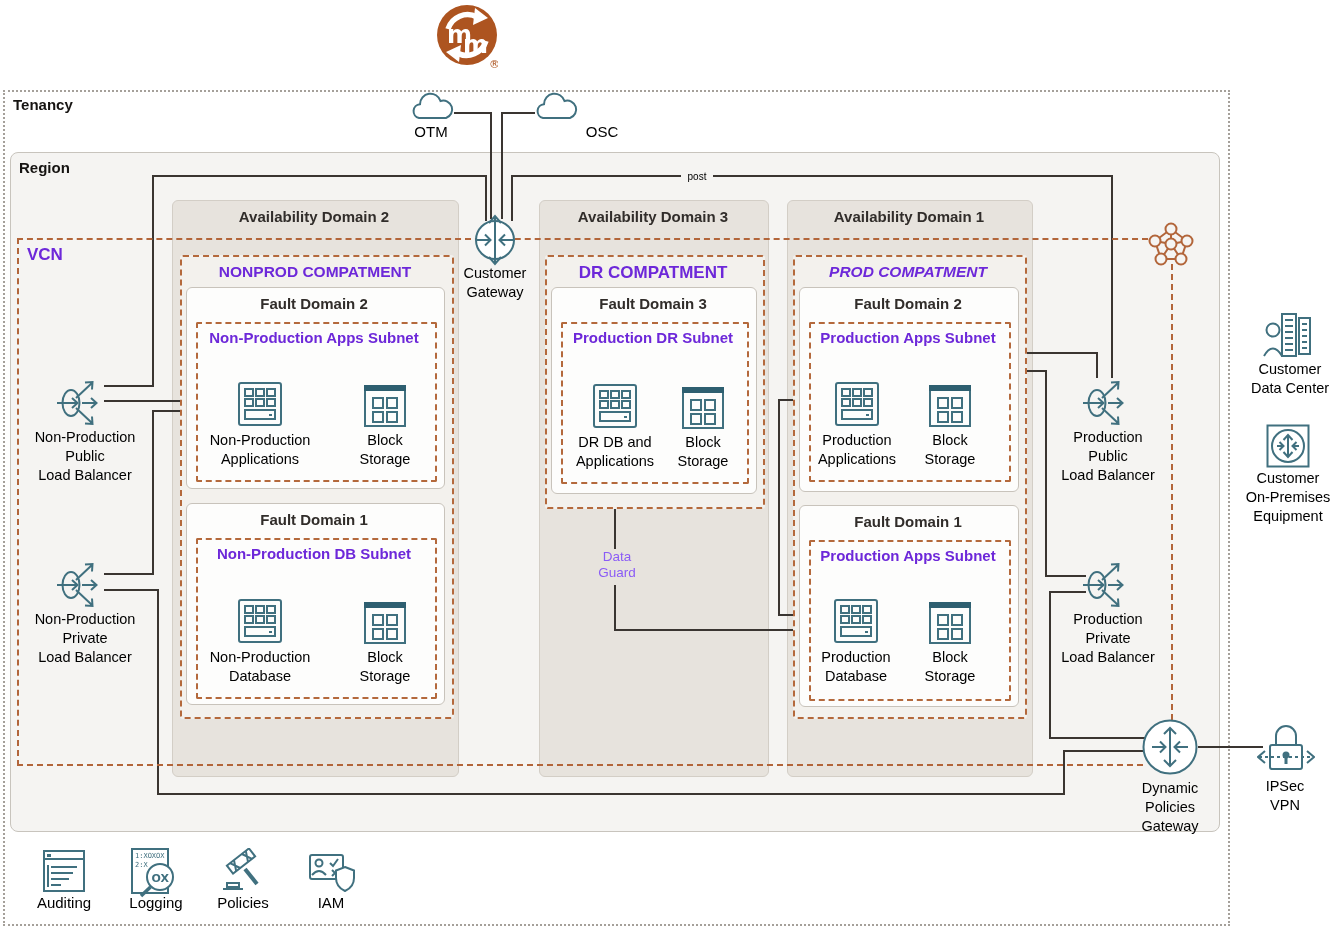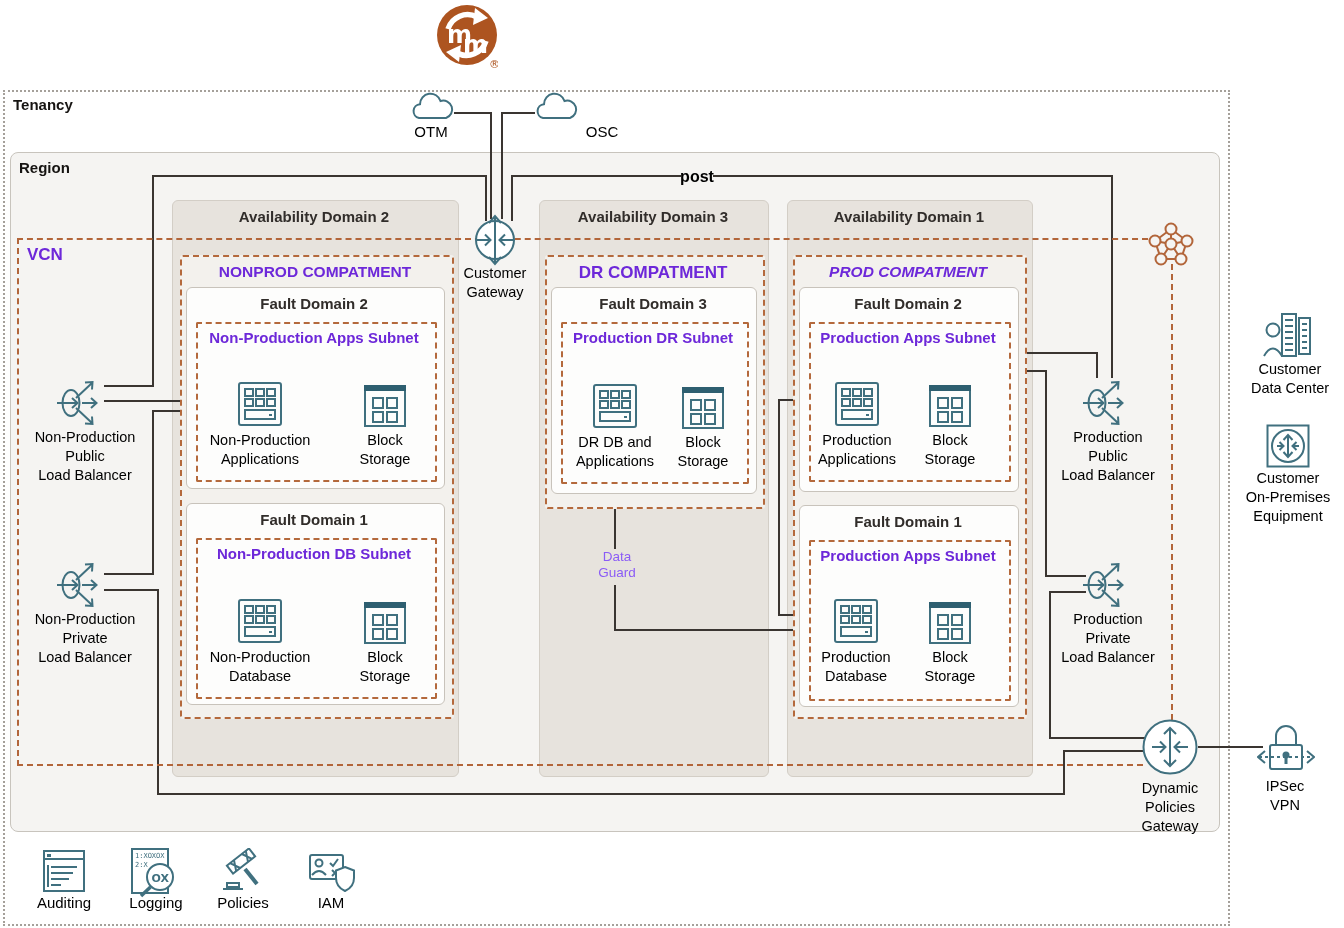--- a/index.html
+++ b/index.html
@@ -291,21 +291,21 @@
   <span class="abs" style="left:469px;top:214px;"><svg width="52" height="52" viewBox="0 0 52 52" fill="none" stroke="#40707f" stroke-width="2">
     <circle cx="26" cy="26" r="19" fill="#fff"></circle>
     <path d="M26 2 V50 M20 9 L26 2 L32 9 M20 43 L26 50 L32 43"></path>
     <path d="M8 26 H21 M16 20.5 L21.5 26 L16 31.5"></path>
     <path d="M44 26 H31 M36 20.5 L30.5 26 L36 31.5"></path>
       </svg></span>
   <div class="lbl" style="left:495px;top:264px;">
       <span>Customer</span>
       <span>Gateway</span>
     </div>
-  <div class="lbl" style="left:697px;top:167px;font-size:16px;font-weight:bold;">
+  <div class="lbl" style="left:697px;top:167px;font-size:10px;">
       <span>post</span>
     </div>
 
   <span class="abs" style="left:56px;top:375px;"><svg width="52" height="56" viewBox="0 0 52 56" fill="none" stroke="#40707f" stroke-width="2">
     <ellipse cx="15" cy="28" rx="8.5" ry="13"></ellipse>
     <path d="M1 28 H21 M16 23 L21.5 28 L16 33"></path>
     <path d="M26 28 H40 M35 23 L40.5 28 L35 33"></path>
     <path d="M20 23 L36 8 M29 7.5 L36.5 7 L36 14.5"></path>
     <path d="M20 33 L36 48 M29 48.5 L36.5 49 L36 41.5"></path>
       </svg></span>

